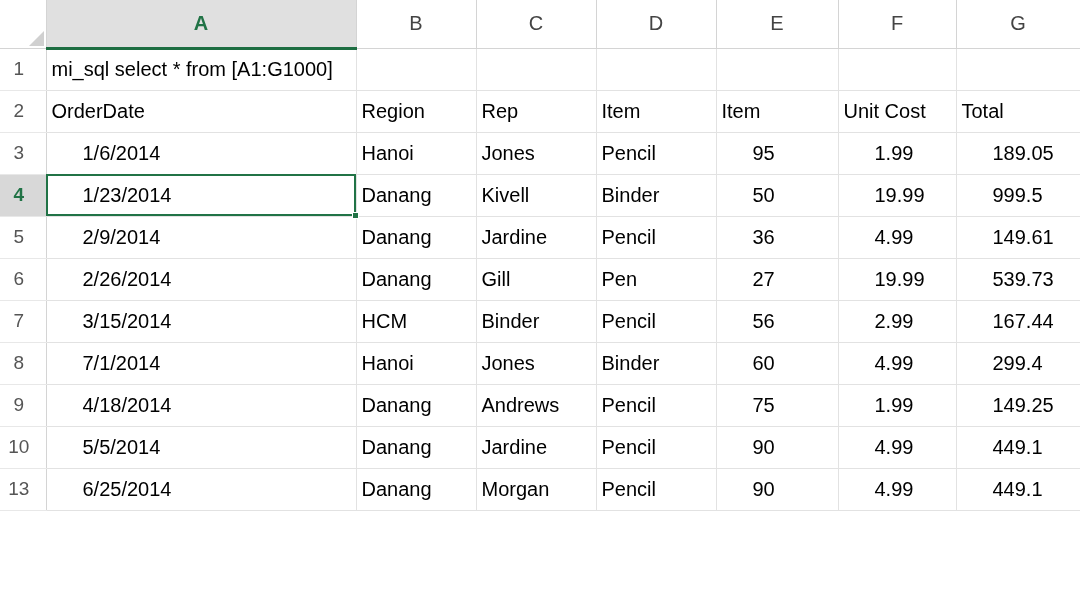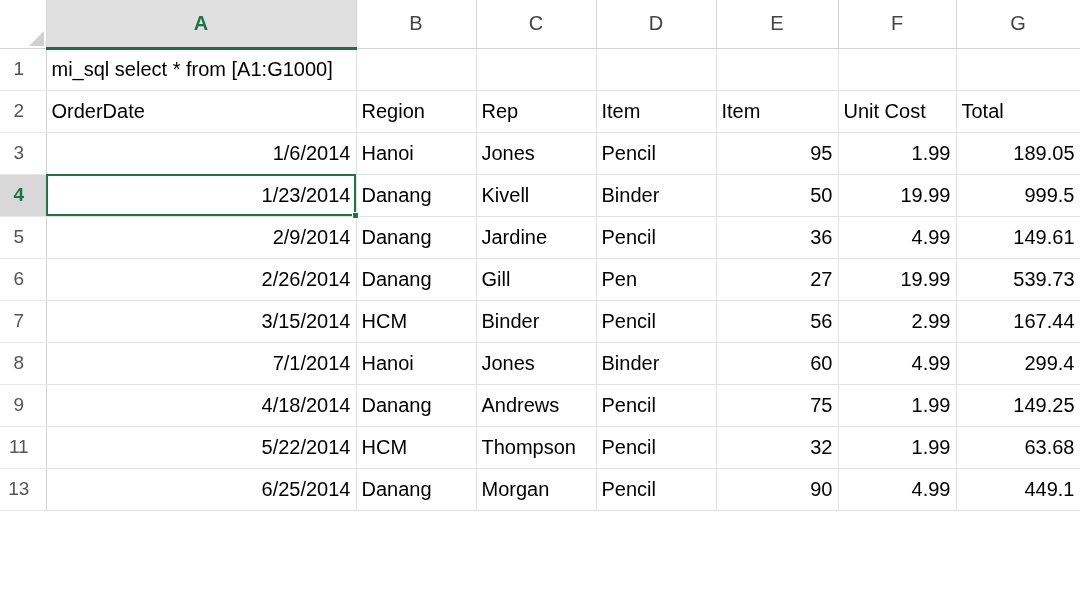--- a/index.html
+++ b/index.html
@@ -91,21 +91,21 @@
     padding: 0 5px;
     border-right: 1px solid #e2e2e2;
     border-bottom: 1px solid #e2e2e2;
     font-size: 20px;
     color: #000000;
     vertical-align: middle;
     white-space: nowrap;
     overflow: hidden;
     background: #ffffff;
   }
-  td.cell.num { text-align: right; padding-left: 36px; }
+  td.cell.num { text-align: left; padding-left: 36px; }
   td.cell.txt { text-align: left; }
 
   tr.data-row { height: 42px; }
 
   
   td.cell.spill { overflow: visible; position: relative; z-index: 2; }
 
   
   #selection {
     position: absolute;
@@ -243,28 +243,28 @@
           <td class="rowh">9</td>
           <td class="cell num">4/18/2014</td>
           <td class="cell txt">Danang</td>
           <td class="cell txt">Andrews</td>
           <td class="cell txt">Pencil</td>
           <td class="cell num">75</td>
           <td class="cell num">1.99</td>
           <td class="cell num">149.25</td>
         </tr>
         <tr class="data-row">
-          <td class="rowh">11</td>
-          <td class="cell num">5/22/2014</td>
-          <td class="cell txt">HCM</td>
-          <td class="cell txt">Thompson</td>
-          <td class="cell txt">Pencil</td>
-          <td class="cell num">32</td>
-          <td class="cell num">1.99</td>
-          <td class="cell num">63.68</td>
+          <td class="rowh">10</td>
+          <td class="cell num">5/5/2014</td>
+          <td class="cell txt">Danang</td>
+          <td class="cell txt">Jardine</td>
+          <td class="cell txt">Pencil</td>
+          <td class="cell num">90</td>
+          <td class="cell num">4.99</td>
+          <td class="cell num">449.1</td>
         </tr>
         <tr class="data-row">
           <td class="rowh">13</td>
           <td class="cell num">6/25/2014</td>
           <td class="cell txt">Danang</td>
           <td class="cell txt">Morgan</td>
           <td class="cell txt">Pencil</td>
           <td class="cell num">90</td>
           <td class="cell num">4.99</td>
           <td class="cell num">449.1</td>

